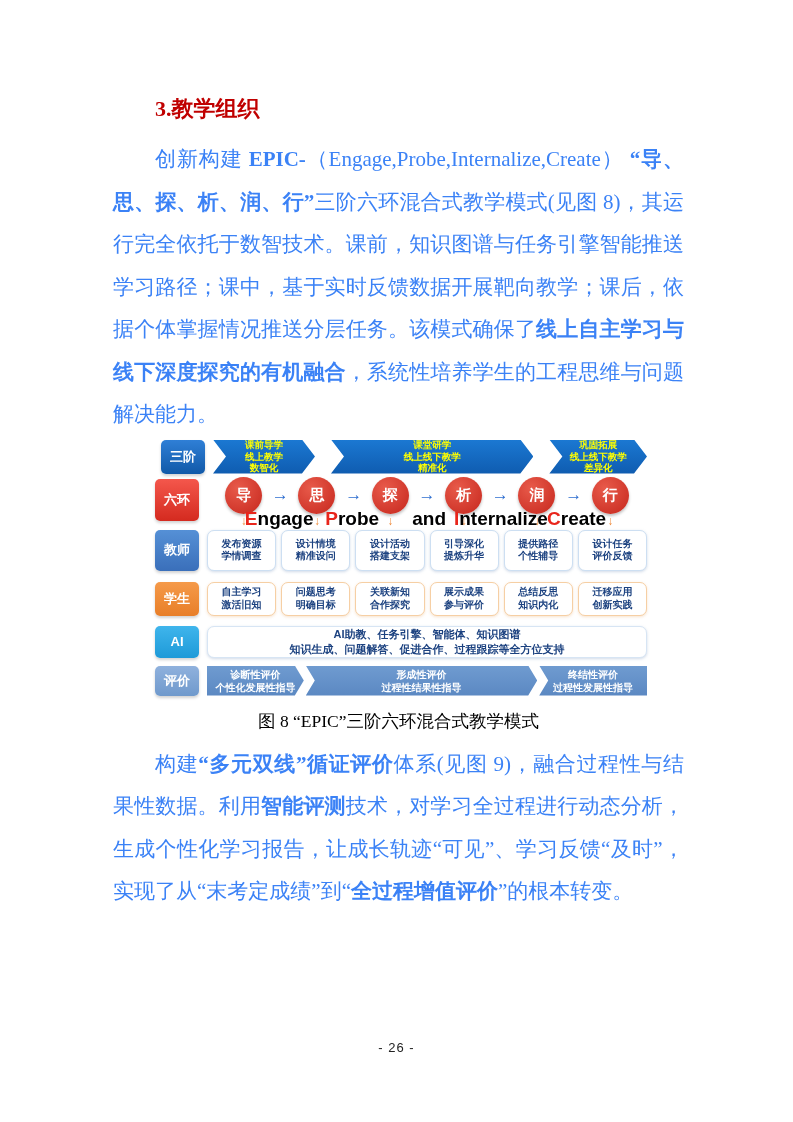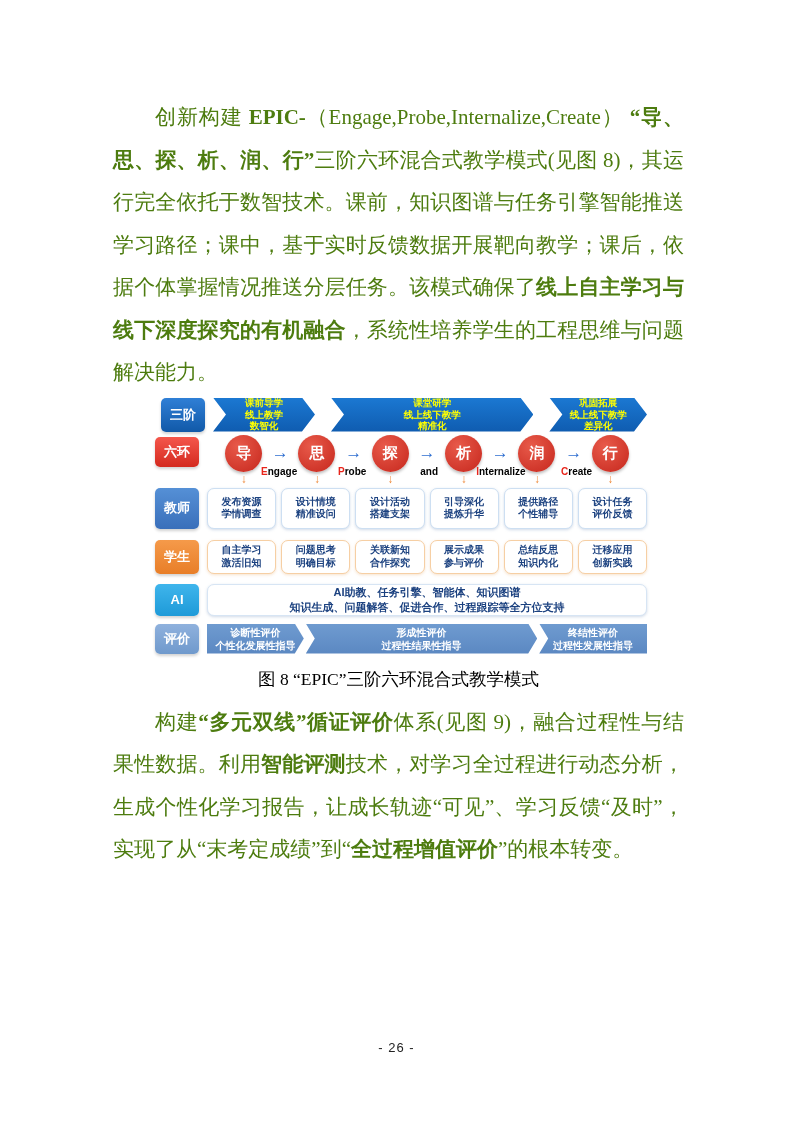--- a/index.html
+++ b/index.html
@@ -10,21 +10,21 @@
   .content { position:absolute; left:113px; top:96px; width:571px; }
 
   .sec-heading {
     color:#c00000; font-size:22px; font-weight:bold;
     margin:0 0 16px 42px; line-height:26px;
   }
   .sec-heading.h4 { margin-top:24px; margin-bottom:0; }
 
   .body-para {
     font-size:21px; line-height:42.5px; text-align:justify;
-    text-indent:2em; margin:0; color:#4d7c0f;
+    text-indent:2em; margin:0; color:#3b82f6;
   }
   .body-para b { font-weight:bold; }
   .p2 { margin-top:10px; }
 
   
   .figure {
     margin:4px 0 0 42px; width:492px;
     font-family:"Liberation Sans", sans-serif;
   }
   .fig-row { display:flex; align-items:stretch; }
@@ -40,39 +40,39 @@
   .band-top { display:flex; gap:16px; }
   .stage {
     background:linear-gradient(180deg,#1b78d2,#0f5cb0); color:#ffff00;
     font-weight:bold; font-size:9.5px; line-height:1.25; text-align:center;
     display:flex; align-items:center; justify-content:center; white-space:pre-line;
     clip-path:polygon(0 0, calc(100% - 13px) 0, 100% 50%, calc(100% - 13px) 100%, 0 100%, 13px 50%);
   }
   .stage.s1 { width:23.5%; } .stage.s2 { flex:1; } .stage.s3 { width:22.5%; }
 
   .r2 { height:50px; margin-bottom:3px; }
-  .lbl2 { background:linear-gradient(180deg,#f4574c,#d42a1f); height:30px; align-self:flex-start; margin-top:2px; }
+  .lbl2 { background:linear-gradient(180deg,#f4574c,#d42a1f); height:42px; align-self:flex-start; margin-top:2px; }
   .circles { display:flex; }
   .ring-cell { flex:1; display:flex; flex-direction:column; align-items:center; }
   .ring {
     width:37px; height:37px; border-radius:50%;
     background:radial-gradient(circle at 35% 30%, #e85a4a, #c6271d);
     color:#fff; font-size:15px; font-weight:bold;
     display:flex; align-items:center; justify-content:center;
     box-shadow:0 2px 3px rgba(0,0,0,.25);
   }
   .darr { margin-top:1px; color:#ee8a3a; font-weight:bold; font-size:12px; line-height:1; }
   .rarr {
     position:absolute; top:9px; transform:translateX(-50%);
     color:#2f6fd0; font-weight:bold; font-size:17px; line-height:1;
   }
   .a1{left:16.66%} .a2{left:33.33%} .a3{left:50%} .a4{left:66.66%} .a5{left:83.33%}
   .word {
     position:absolute; top:31px; transform:translateX(-50%);
-    font-size:10px; font-weight:bold; color:#000; white-space:nowrap;
+    font-size:19px; font-weight:bold; color:#000; white-space:nowrap;
   }
   .word .wred { color:#e8251b; }
   .w1{left:16.4%} .w2{left:33%} .w3{left:50.5%} .w4{left:66.8%} .w5{left:84%}
 
   .r3 { height:41px; margin-bottom:11px; }
   .r4 { height:34px; margin-bottom:10px; }
   .lbl3 { background:linear-gradient(180deg,#5590d6,#3a6fba); }
   .lbl4 { background:linear-gradient(180deg,#f59a4a,#e87e28); }
   .cards { display:flex; gap:5px; }
   .card {
@@ -110,20 +110,21 @@
     position:absolute; left:0; right:0; top:1040px; text-align:center;
     font-size:13px; color:#222; font-family:"Liberation Sans", sans-serif; letter-spacing:1px;
   }
 </style>
 </head>
 <body>
 
 <div class="page">
   <div class="content">
 
+    <h3 class="sec-heading">3.教学组织</h3>
 
     <p class="body-para"><span>创新构建 </span><b>EPIC-</b><span>（Engage,Probe,Internalize,Create） </span><b>“导、思、探、析、润、行”</b><span>三阶六环混合式教学模式(见图 8)，其运行完全依托于数智技术。课前，知识图谱与任务引擎智能推送学习路径；课中，基于实时反馈数据开展靶向教学；课后，依据个体掌握情况推送分层任务。该模式确保了</span><b>线上自主学习与线下深度探究的有机融合</b><span>，系统性培养学生的工程思维与问题解决能力。</span></p>
 
     <div class="figure">
 
       <div class="fig-row r1">
         <div class="row-label lbl1">三阶</div>
         <div class="row-body band-top">
           <div class="stage s1">课前导学
 线上教学

